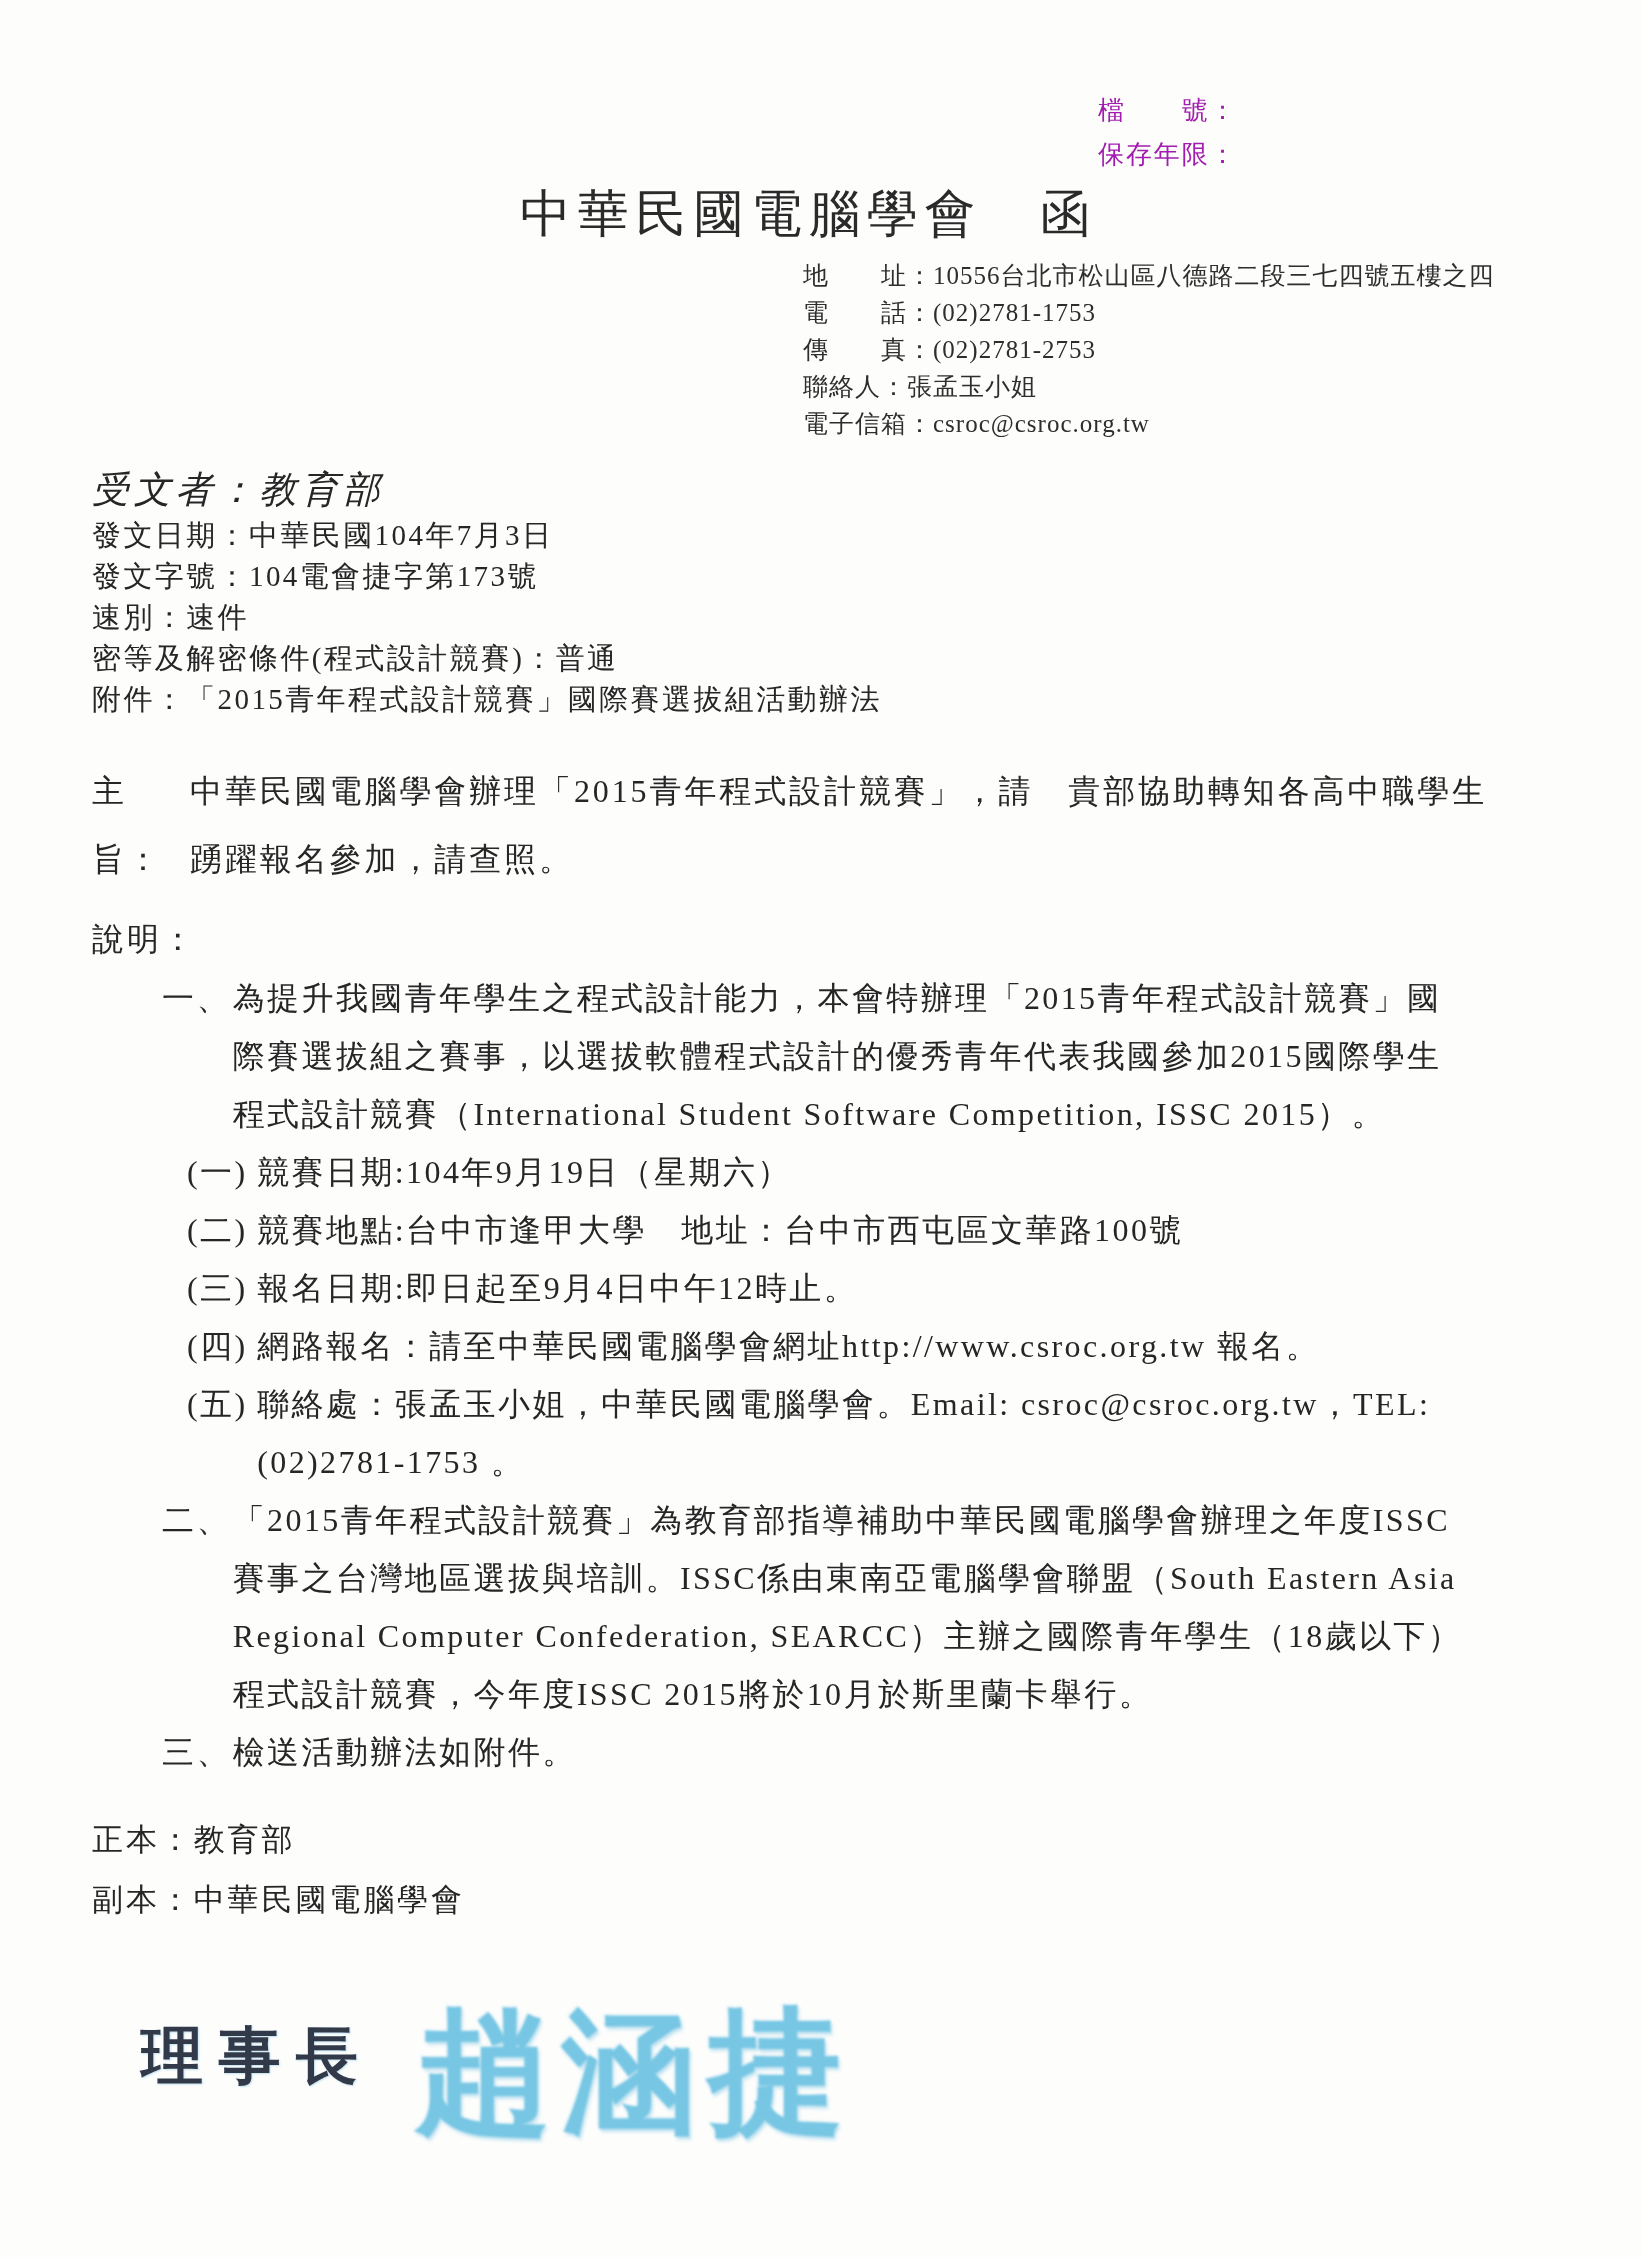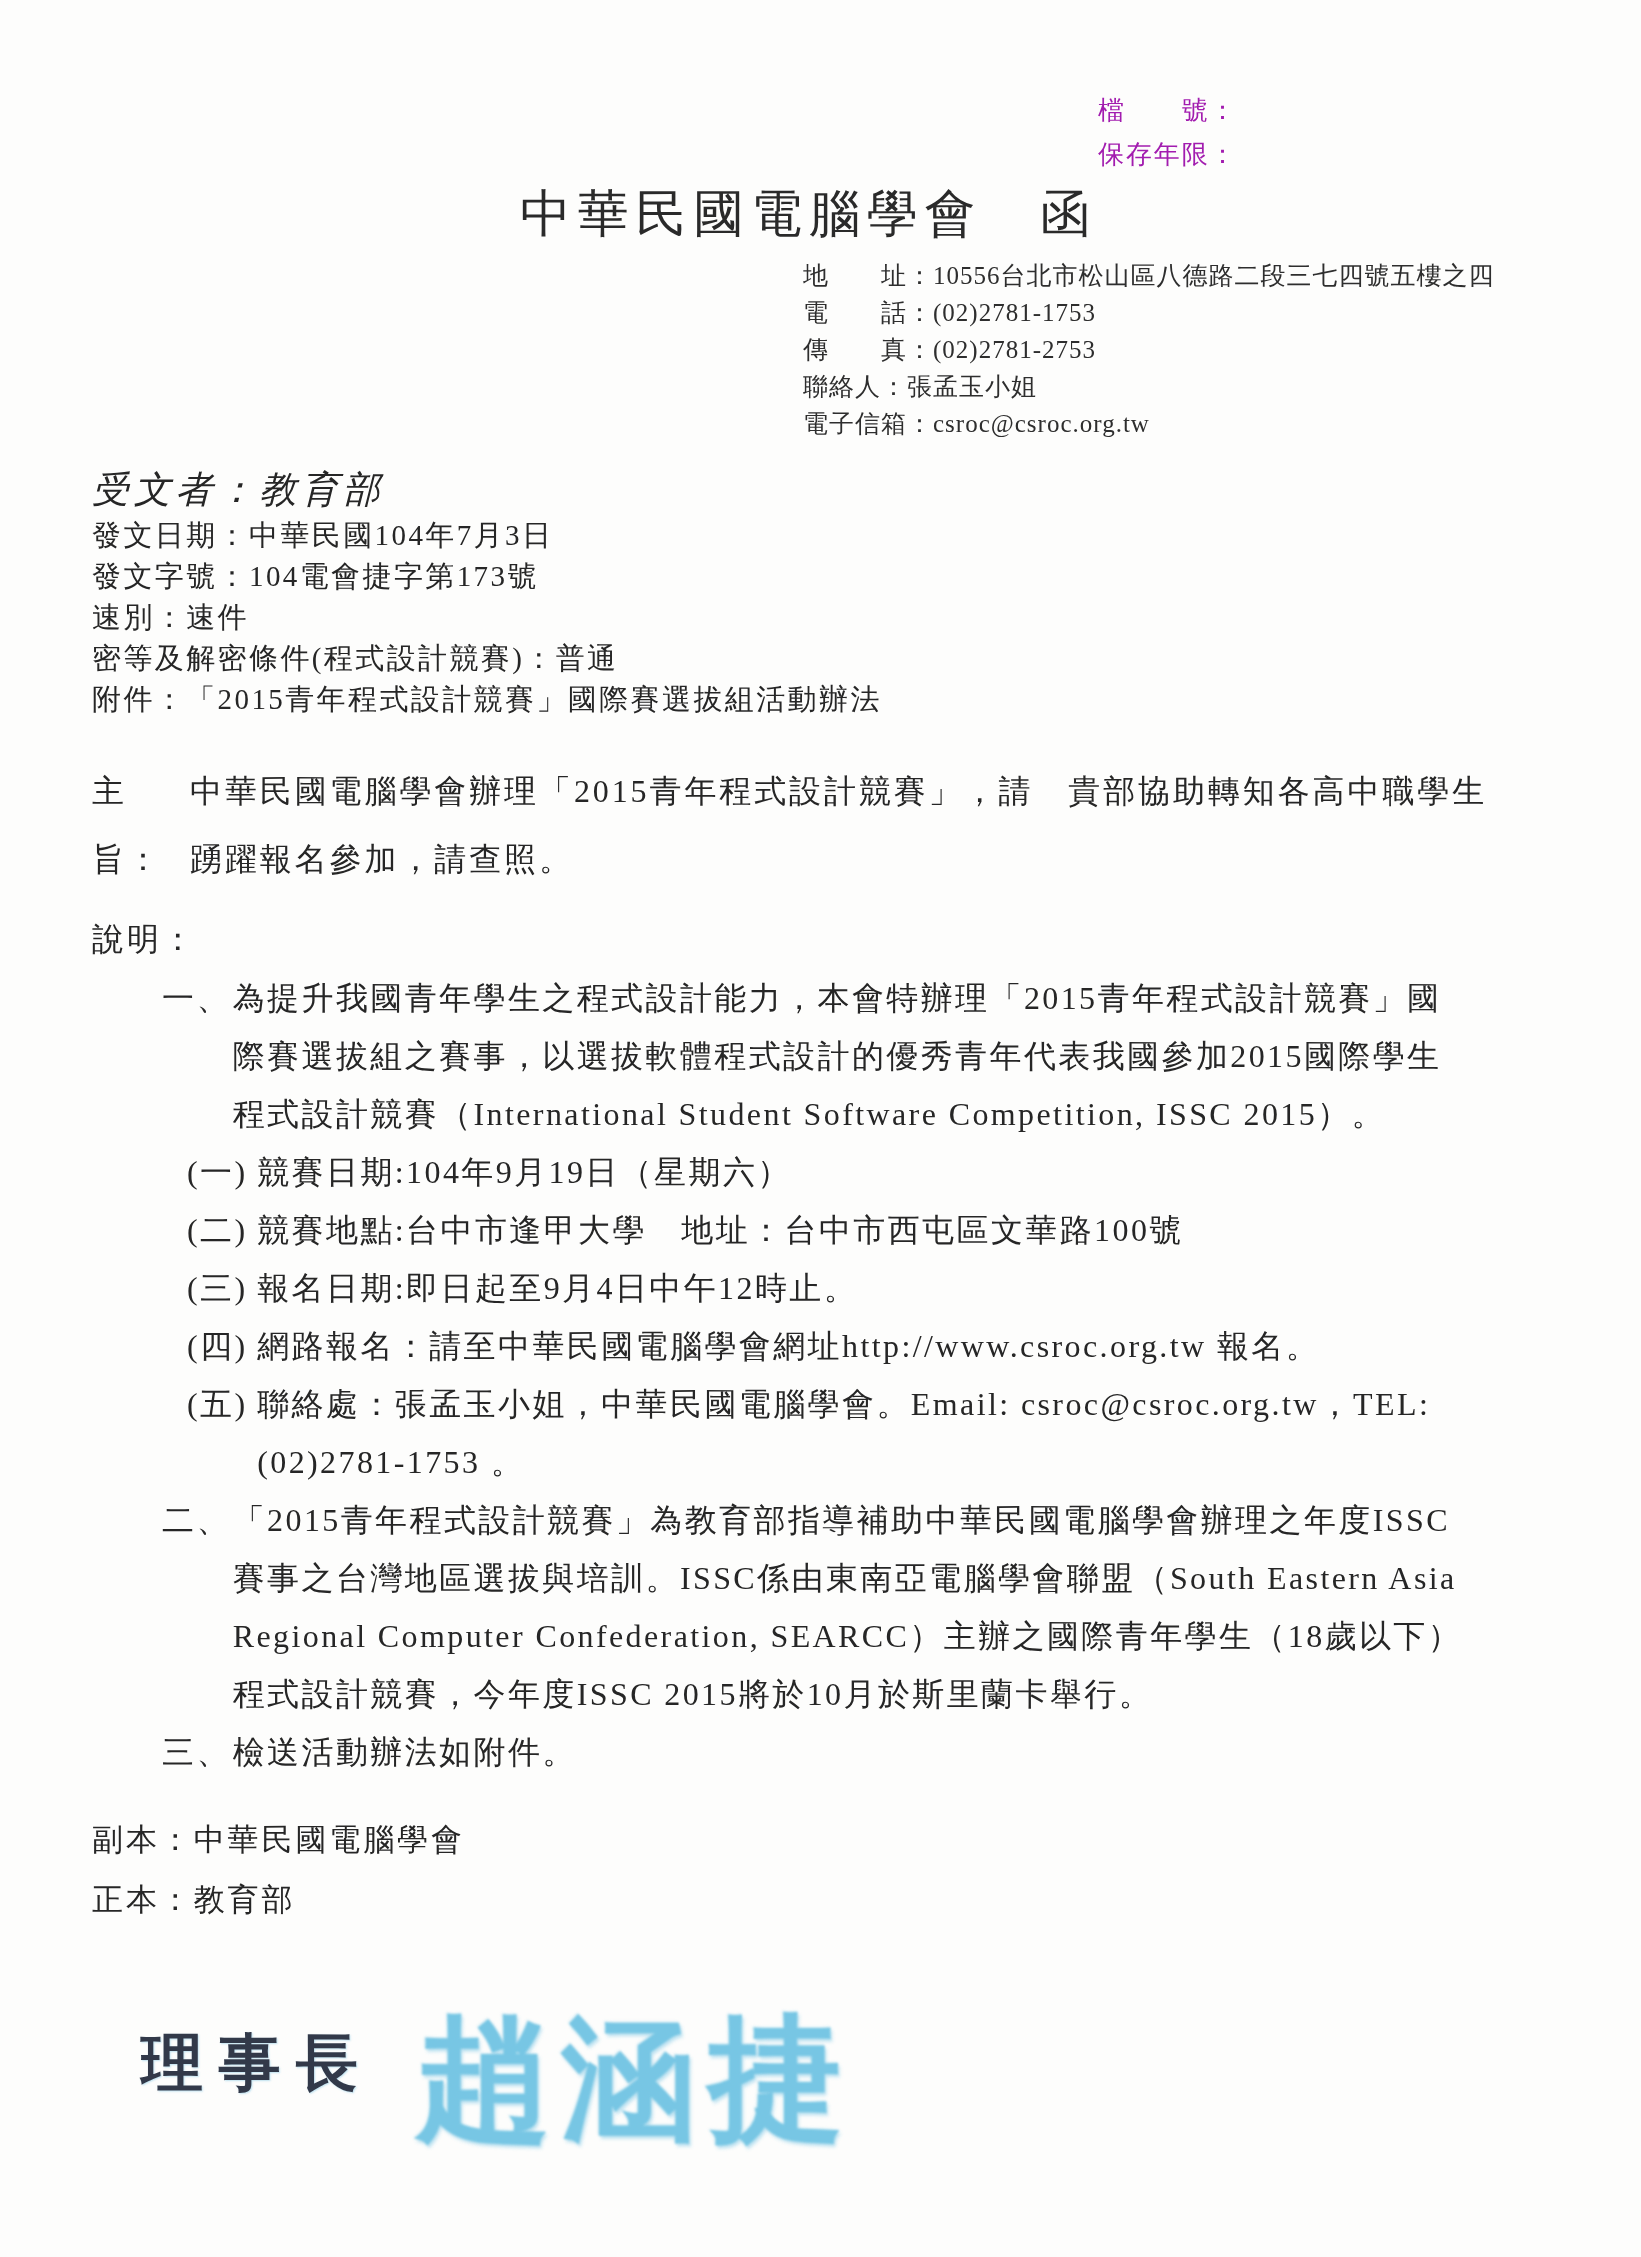--- a/index.html
+++ b/index.html
@@ -59,21 +59,21 @@
   .sig{position:absolute;left:141px;top:2004px;display:flex;align-items:flex-end;}
   .sig-title{
     font-size:62px;font-weight:600;letter-spacing:15.4px;
     color:#0f172a;opacity:.85;filter:blur(0.5px);
     margin:0 0 42px 0;
     text-shadow:1px 1px 1.9px rgba(110,190,224,.5);
   }
   .sig-name{
     font-size:135px;font-weight:bold;letter-spacing:11.6px;
     color:#6cc2e2;opacity:.92;filter:blur(0.8px);
-    margin:8px 0 0 42px;line-height:1;
+    margin:1px 0 0 42px;line-height:1;
     text-shadow:1.9px 2.9px 2.9px rgba(130,200,230,.55), -1px -1px 1.9px rgba(160,215,238,.5);
   }
 </style>
 </head>
 <body>
 
 <div class="page">
 
   <div class="file-block">
     <div>檔　　號：</div>
@@ -144,22 +144,22 @@
 Regional Computer Confederation, SEARCC）主辦之國際青年學生（18歲以下）
 程式設計競賽，今年度ISSC 2015將於10月於斯里蘭卡舉行。</div>
     </div>
 
     <div class="li l1">
       <span class="mk">三、</span>
       <div class="ct">檢送活動辦法如附件。</div>
     </div>
 
     <div class="copies">
+      <div><span>正本：</span><span>教育部</span></div>
       <div><span>副本：</span><span>中華民國電腦學會</span></div>
-      <div><span>正本：</span><span>教育部</span></div>
     </div>
 
   </div>
 
   <div class="sig">
     <div class="sig-title">理事長</div>
     <div class="sig-name">趙涵捷</div>
   </div>
 
 </div>

